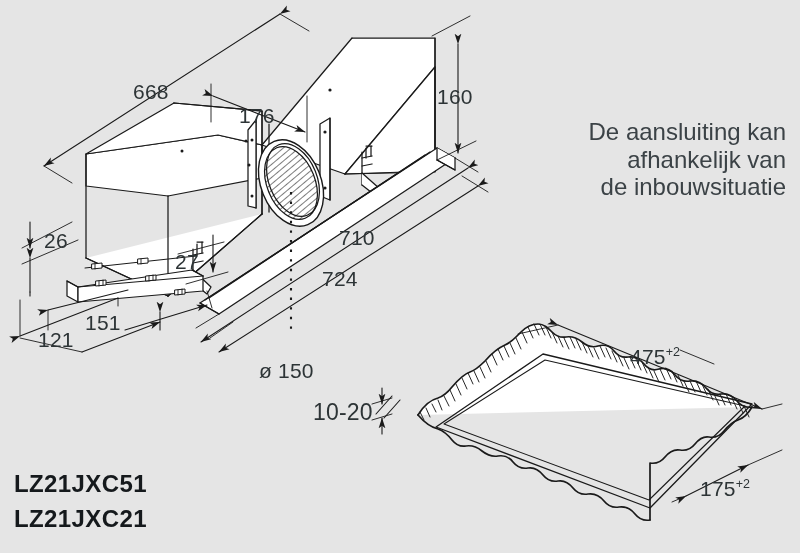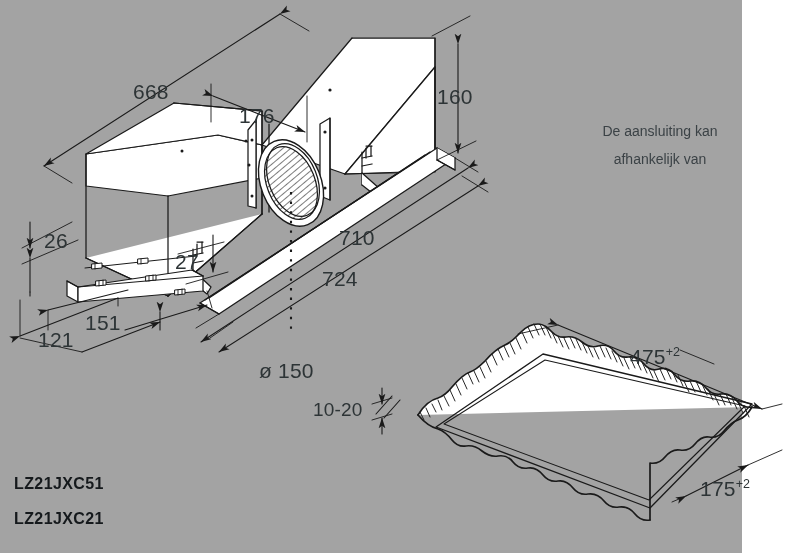--- a/index.html
+++ b/index.html
@@ -10,23 +10,23 @@
   }
   body {
     width: 800px;
     height: 553px;
     overflow: hidden;
     font-family: "Liberation Sans", sans-serif;
     color: #2d3436;
   }
   #sheet {
     position: relative;
-    width: 742px;
+    width: 800px;
     height: 553px;
-    background: #a3a3a3;
+    background: #e5e5e5;
     text-decoration: underline;
   }
   #drawing {
     position: absolute;
     left: 0;
     top: 0;
     width: 800px;
     height: 553px;
     display: block;
   }
@@ -40,45 +40,45 @@
     white-space: nowrap;
     letter-spacing: 0.2px;
   }
   .dim sup {
     font-size: 12.5px;
     vertical-align: super;
     line-height: 0;
     letter-spacing: 0;
   }
   .dim-sm {
-    font-size: 19px;
+    font-size: 23px;
   }
   
   #note {
     position: absolute;
     left: 534px;
     top: 118px;
     width: 252px;
-    text-align: center;
+    text-align: right;
     font-family: "Liberation Sans", sans-serif;
-    font-size: 14px;
+    font-size: 24px;
     line-height: 27.5px;
     color: #3b4246;
   }
   #note .nl {
     display: block;
     white-space: nowrap;
   }
   
   #models {
     position: absolute;
     left: 14px;
     top: 466px;
     font-family: "Liberation Sans", sans-serif;
-    font-size: 16px;
+    font-size: 24px;
     font-weight: bold;
     line-height: 35px;
     color: #15191c;
     letter-spacing: 0.4px;
   }
   #models .model {
     display: block;
     white-space: nowrap;
   }
 </style>
@@ -423,20 +423,21 @@
 
   <span class="dim dim-sm" style="left:313px; top:399px;">10-20</span>
 
   <span class="dim" style="left:630px; top:345px;"><span>475</span><sup>+2</sup></span>
 
   <span class="dim" style="left:700px; top:477px;"><span>175</span><sup>+2</sup></span>
 
   <div id="note">
     <span class="nl">De aansluiting kan</span>
     <span class="nl">afhankelijk van</span>
+    <span class="nl">de inbouwsituatie</span>
   </div>
 
   <div id="models">
     <span class="model">LZ21JXC51</span>
     <span class="model">LZ21JXC21</span>
   </div>
 
 </div>
 
 </body></html>

